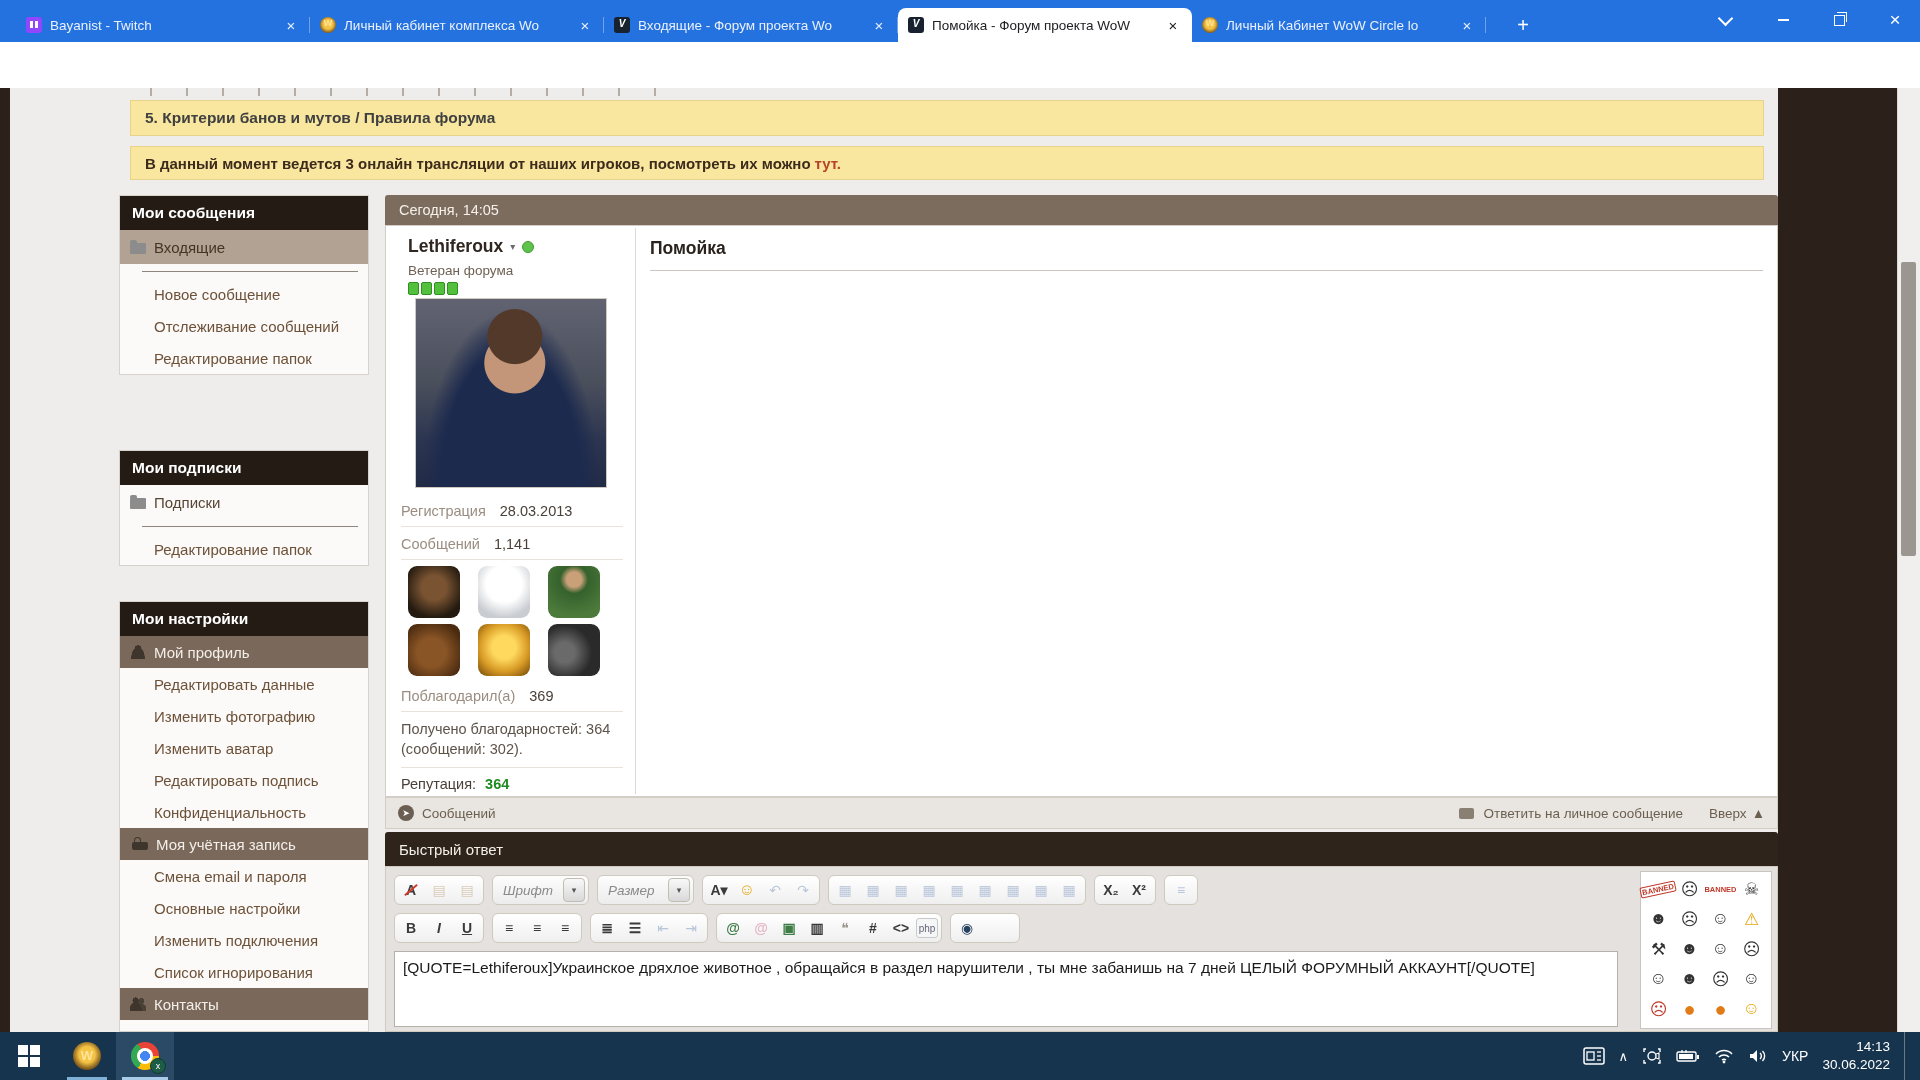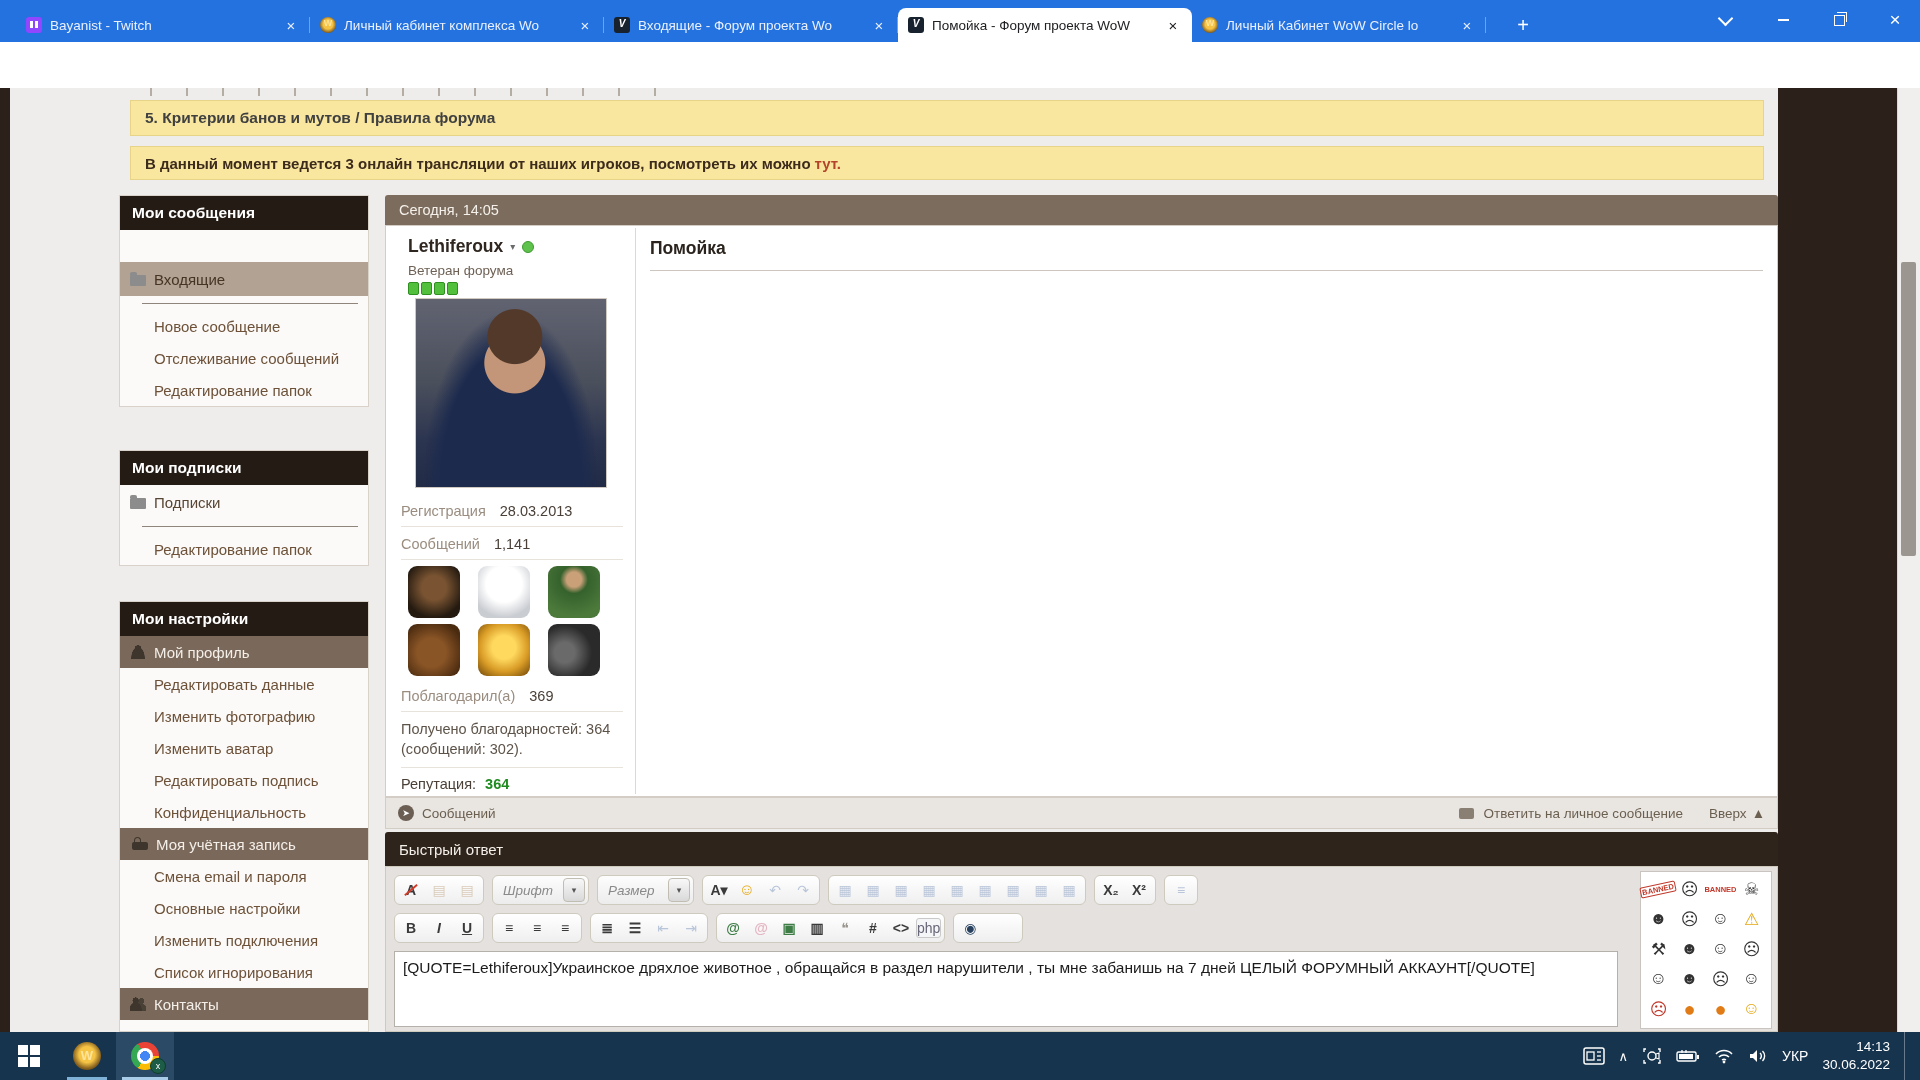--- a/index.html
+++ b/index.html
@@ -56,21 +56,21 @@
   #notice2{top:58px;height:34px;color:#3d2b1c;font-size:15px;}
   #notice2 .lnk{color:#b5432a;margin-left:4px;}
 
   
   .sb-box{left:119px;width:250px;background:#fbfaf9;border:1px solid #d8d2cb;box-sizing:border-box;}
   #sb-messages{top:107px;} #sb-subs{top:362px;} #sb-settings{top:513px;height:431px;overflow:hidden;}
   .sb-head{height:34px;background:#241b14;color:#fff;font-weight:bold;font-size:15.5px;
            display:flex;align-items:center;padding:0 12px;}
   .sb-item{display:flex;align-items:center;gap:8px;padding:0 10px;font-size:15px;color:#6d5138;}
   .sb-item[data-variant="folder"],.sb-item[data-variant="folder-selected"]{height:34px;color:#584634;}
-  .sb-item[data-variant="folder-selected"]{background:#b1a294;color:#463423;margin-top:32px;}
+  .sb-item[data-variant="folder-selected"]{background:#b1a294;color:#463423;}
   .sb-item[data-variant="link"]{height:32px;padding-left:34px;}
   .sb-item[data-variant="row"]{height:32px;padding-left:34px;}
   .sb-item[data-variant="row-selected"]{height:32px;background:#7a685a;color:#f4efe9;}
   .sb-item[data-variant="divider"]{height:14px;position:relative;}
   .sb-item[data-variant="divider"]::after{content:"";position:absolute;left:22px;right:10px;top:7px;height:1px;background:#8f857a;}
   .sb-icn{width:16px;height:14px;position:relative;flex:0 0 16px;display:none;}
   .sb-item[data-icon="folder"] .sb-icn{display:block;background:#8c8c8c;height:11px;border-radius:1px;margin-top:2px;}
   .sb-item[data-icon="folder"] .sb-icn::before{content:"";position:absolute;left:0;top:-3px;width:7px;height:3px;background:#8c8c8c;border-radius:2px 2px 0 0;}
   .sb-item[data-icon="person"] .sb-icn,.sb-item[data-icon="lock"] .sb-icn,.sb-item[data-icon="people"] .sb-icn{display:block;}
   .sb-item[data-icon="person"] .sb-icn{background:
@@ -139,21 +139,21 @@
   .tb-group{display:flex;align-items:center;background:linear-gradient(#fff,#efefef);border:1px solid #cfcabe;border-radius:6px;height:30px;padding:0 3px;gap:2px;box-sizing:border-box;}
   .tb-btn{min-width:26px;height:24px;display:flex;align-items:center;justify-content:center;font-size:14px;border-radius:4px;color:#444;position:relative;}
   .tb-btn[data-tone="muted-tan"]{color:#d9cbb8;}
   .tb-btn[data-tone="muted-blue"]{color:#b9c6da;}
   .tb-btn[data-tone="yellow"]{color:#e6a817;font-size:16px;}
   .tb-btn[data-tone="dark"]{color:#3a3a3a;font-weight:bold;}
   .tb-btn[data-tone="green"]{color:#3e7d46;font-weight:bold;}
   .tb-btn[data-tone="pink"]{color:#e4b6c3;font-weight:bold;}
   .tb-btn[data-tone="grey"]{color:#9a958f;}
   .tb-btn[data-tone="darkblue"]{color:#27415f;}
-  .tb-btn[data-kind="chip"]{border:1px solid #c9c9c9;font-size:14px;color:#667;height:18px;min-width:20px;background:#f4f6f8;border-radius:3px;}
+  .tb-btn[data-kind="chip"]{border:1px solid #c9c9c9;font-size:10px;color:#667;height:18px;min-width:20px;background:#f4f6f8;border-radius:3px;}
   .tb-btn[data-name="remove-format-button"]::after{content:"";position:absolute;left:5px;top:11px;width:16px;height:2px;background:#d23b2a;transform:rotate(-40deg);}
   .tb-btn[data-name="bold-button"]{font-weight:bold;}
   .tb-btn[data-name="italic-button"]{font-style:italic;font-weight:bold;}
   .tb-btn[data-name="underline-button"]{text-decoration:underline;font-weight:bold;}
   .tb-dd{display:flex;align-items:center;background:linear-gradient(#fdfdfd,#ececec);border:1px solid #cfcabe;border-radius:6px;height:30px;padding:2px 3px 2px 10px;gap:8px;box-sizing:border-box;}
   .tb-dd .dd-label{font-style:italic;color:#8a8a8a;font-size:13.5px;min-width:52px;}
   .tb-dd .dd-btn{width:20px;height:22px;background:linear-gradient(#f8f8f8,#d9d9d9);border:1px solid #c2bdb2;border-radius:4px;font-size:9px;color:#555;display:flex;align-items:center;justify-content:center;}
   #qr-textarea{position:absolute;left:8px;top:84px;width:1224px;height:76px;border:1px solid #b5b0a9;background:#fff;
      font-family:"Liberation Sans",sans-serif;font-size:15.5px;color:#1b1b1b;padding:6px 8px;box-sizing:border-box;resize:none;line-height:1.3;}
   #smiley-panel{position:absolute;left:1254px;top:4px;width:132px;height:158px;background:#fff;border:1px solid #c9c4bf;box-sizing:border-box;

